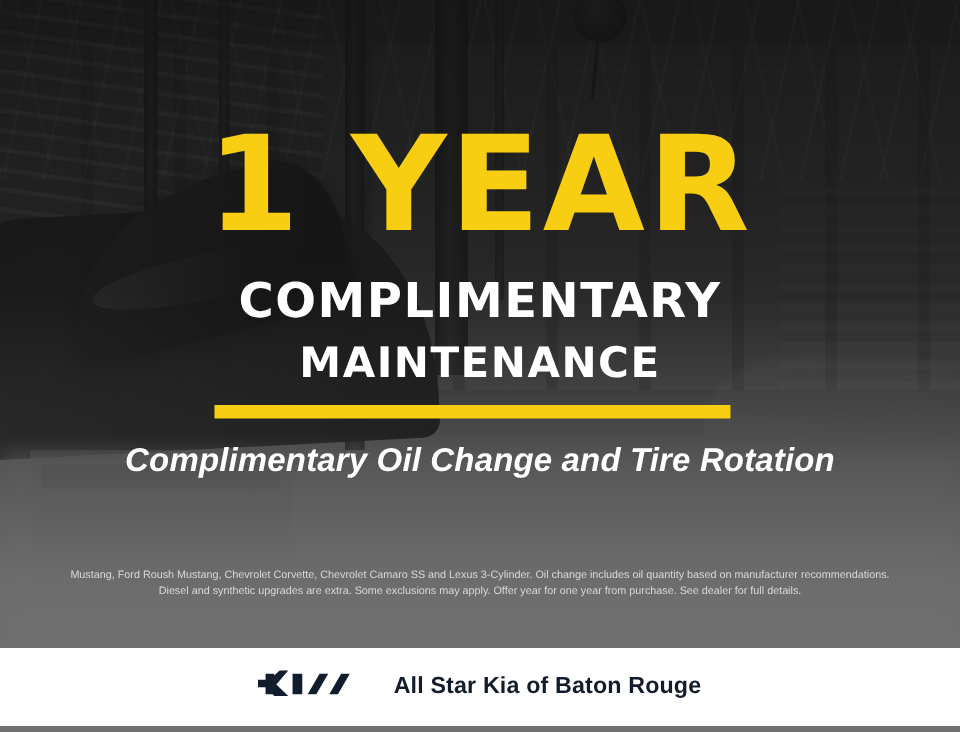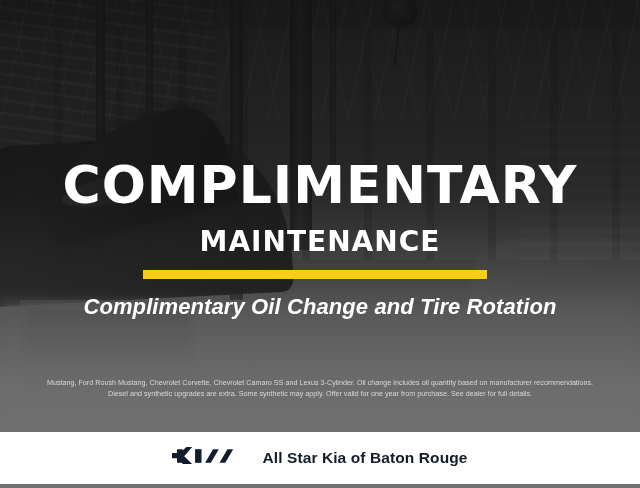--- a/index.html
+++ b/index.html
@@ -196,21 +196,21 @@
 
   .subhead-1, .subhead-2 {
     position: absolute;
     left: 0; right: 0;
     color: #ffffff;
     font-weight: bold;
     font-family: "DejaVu Sans", sans-serif;
     letter-spacing: 1px;
     white-space: nowrap;
   }
-  .subhead-1 { top: 164px; font-size: 52px; line-height: 42px; }
+  .subhead-1 { top: 179px; font-size: 32px; line-height: 42px; }
   .subhead-2 { top: 221px; font-size: 28px; line-height: 42px; }
 
   .divider {
     position: absolute;
     left: 143px;
     top: 270px;
     width: 344px;
     height: 9px;
     background: #f7ce12;
   }
@@ -282,34 +282,35 @@
     <div class="car-sheen"></div>
     <div class="cabinet"></div>
     <div class="bay-door"></div>
     <div class="car-far"></div>
     <div class="bg-blur-bottom"></div>
   </div>
   <div class="bg-overlay"></div>
 
   <div class="content">
 
+    <div class="headline">1 YEAR</div>
 
     <div class="subhead-1">COMPLIMENTARY</div>
 
     <div class="subhead-2">MAINTENANCE</div>
 
     <div class="divider"></div>
 
     <div class="tagline">
       <span class="line1">Complimentary Oil Change and Tire Rotation</span>
     </div>
 
     <div class="disclaimer">
       <span>Mustang, Ford Roush Mustang, Chevrolet Corvette, Chevrolet Camaro SS and Lexus 3-Cylinder. Oil change includes oil quantity based on manufacturer recommendations.</span>
-      <span>Diesel and synthetic upgrades are extra. Some synthetic may apply. Offer valid for one year from purchase. See dealer for full details.</span>
+      <span>Diesel and synthetic upgrades are extra. Some exclusions may apply. Offer year for one year from purchase. See dealer for full details.</span>
     </div>
   </div>
 
   <div class="footer">
     <span class="kia-logo">
       <svg width="72" height="22" viewBox="0 0 200 60" aria-hidden="true">
         <g fill="#111d2d">
 
           <polygon points="0,36 0,22 14,22 14,11 30,11 30,49 14,49 14,36"></polygon>
           <polygon points="14,29 40,5 56,5 26,40"></polygon>

